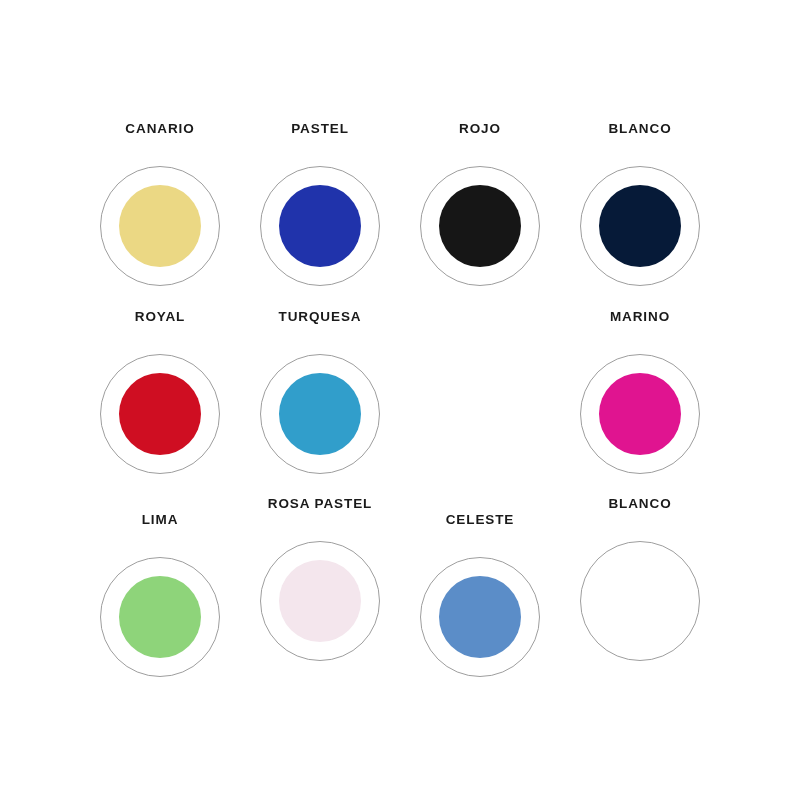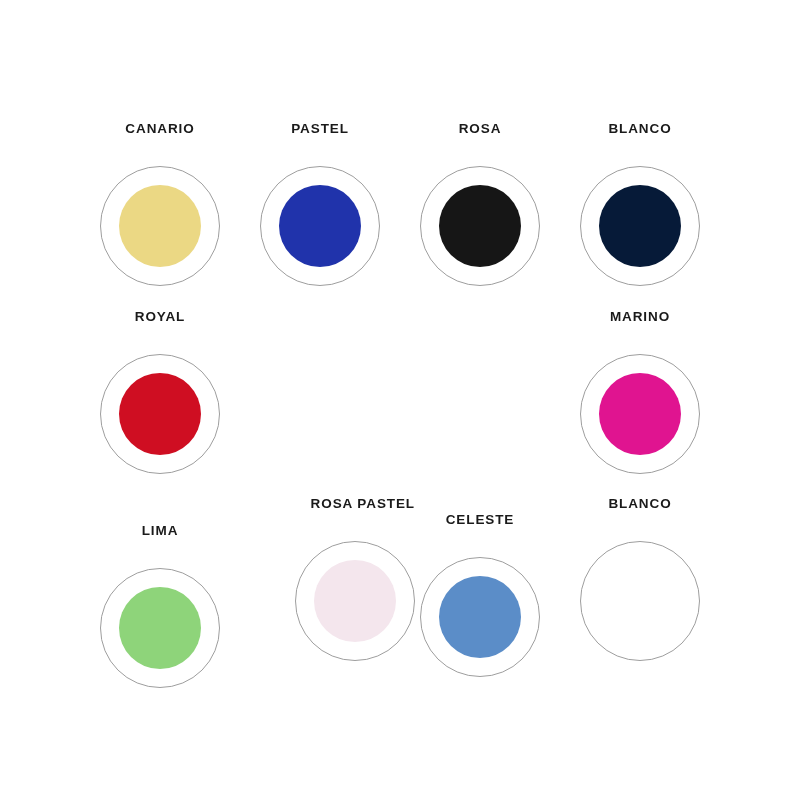--- a/index.html
+++ b/index.html
@@ -74,50 +74,56 @@
         <div class="swatch-fill" style="width: 82px; height: 82px; background: rgb(235, 216, 132);"></div>
       </div>
     </div>
     <div class="swatch" style="left: 240px; top: 118px;">
       <div class="swatch-label">PASTEL</div>
       <div class="swatch-ring" style="width: 120px; height: 120px; border-color: rgb(158, 158, 158);">
         <div class="swatch-fill" style="width: 82px; height: 82px; background: rgb(32, 51, 171);"></div>
       </div>
     </div>
     <div class="swatch" style="left: 400px; top: 118px;">
-      <div class="swatch-label">ROSA</div>
+      <div class="swatch-label">ROJO</div>
       <div class="swatch-ring" style="width: 120px; height: 120px; border-color: rgb(158, 158, 158);">
         <div class="swatch-fill" style="width: 82px; height: 82px; background: rgb(22, 22, 22);"></div>
       </div>
     </div>
     <div class="swatch" style="left: 560px; top: 118px;">
       <div class="swatch-label">BLANCO</div>
       <div class="swatch-ring" style="width: 120px; height: 120px; border-color: rgb(158, 158, 158);">
         <div class="swatch-fill" style="width: 82px; height: 82px; background: rgb(6, 26, 56);"></div>
       </div>
     </div>
     <div class="swatch" style="left: 80px; top: 306px;">
       <div class="swatch-label">ROYAL</div>
       <div class="swatch-ring" style="width: 120px; height: 120px; border-color: rgb(158, 158, 158);">
         <div class="swatch-fill" style="width: 82px; height: 82px; background: rgb(207, 14, 34);"></div>
       </div>
     </div>
+    <div class="swatch" style="left: 240px; top: 306px;">
+      <div class="swatch-label">TURQUESA</div>
+      <div class="swatch-ring" style="width: 120px; height: 120px; border-color: rgb(158, 158, 158);">
+        <div class="swatch-fill" style="width: 82px; height: 82px; background: rgb(49, 158, 203);"></div>
+      </div>
+    </div>
     <div class="swatch" style="left: 560px; top: 306px;">
       <div class="swatch-label">MARINO</div>
       <div class="swatch-ring" style="width: 120px; height: 120px; border-color: rgb(158, 158, 158);">
         <div class="swatch-fill" style="width: 82px; height: 82px; background: rgb(224, 20, 144);"></div>
       </div>
     </div>
-    <div class="swatch" style="left: 80px; top: 520px;">
+    <div class="swatch" style="left: 80px; top: 509px;">
       <div class="swatch-label">LIMA</div>
       <div class="swatch-ring" style="width: 120px; height: 120px; border-color: rgb(158, 158, 158);">
         <div class="swatch-fill" style="width: 82px; height: 82px; background: rgb(142, 212, 122);"></div>
       </div>
     </div>
-    <div class="swatch" style="left: 255px; top: 493px; align-items: flex-end;">
+    <div class="swatch" style="left: 240px; top: 493px;">
       <div class="swatch-label">ROSA PASTEL</div>
       <div class="swatch-ring" style="width: 120px; height: 120px; border-color: rgb(158, 158, 158);">
         <div class="swatch-fill" style="width: 82px; height: 82px; background: rgb(244, 230, 237);"></div>
       </div>
     </div>
     <div class="swatch" style="left: 400px; top: 493px; margin-top: 16px;">
       <div class="swatch-label">CELESTE</div>
       <div class="swatch-ring" style="width: 120px; height: 120px; border-color: rgb(158, 158, 158);">
         <div class="swatch-fill" style="width: 82px; height: 82px; background: rgb(91, 141, 200);"></div>
       </div>

